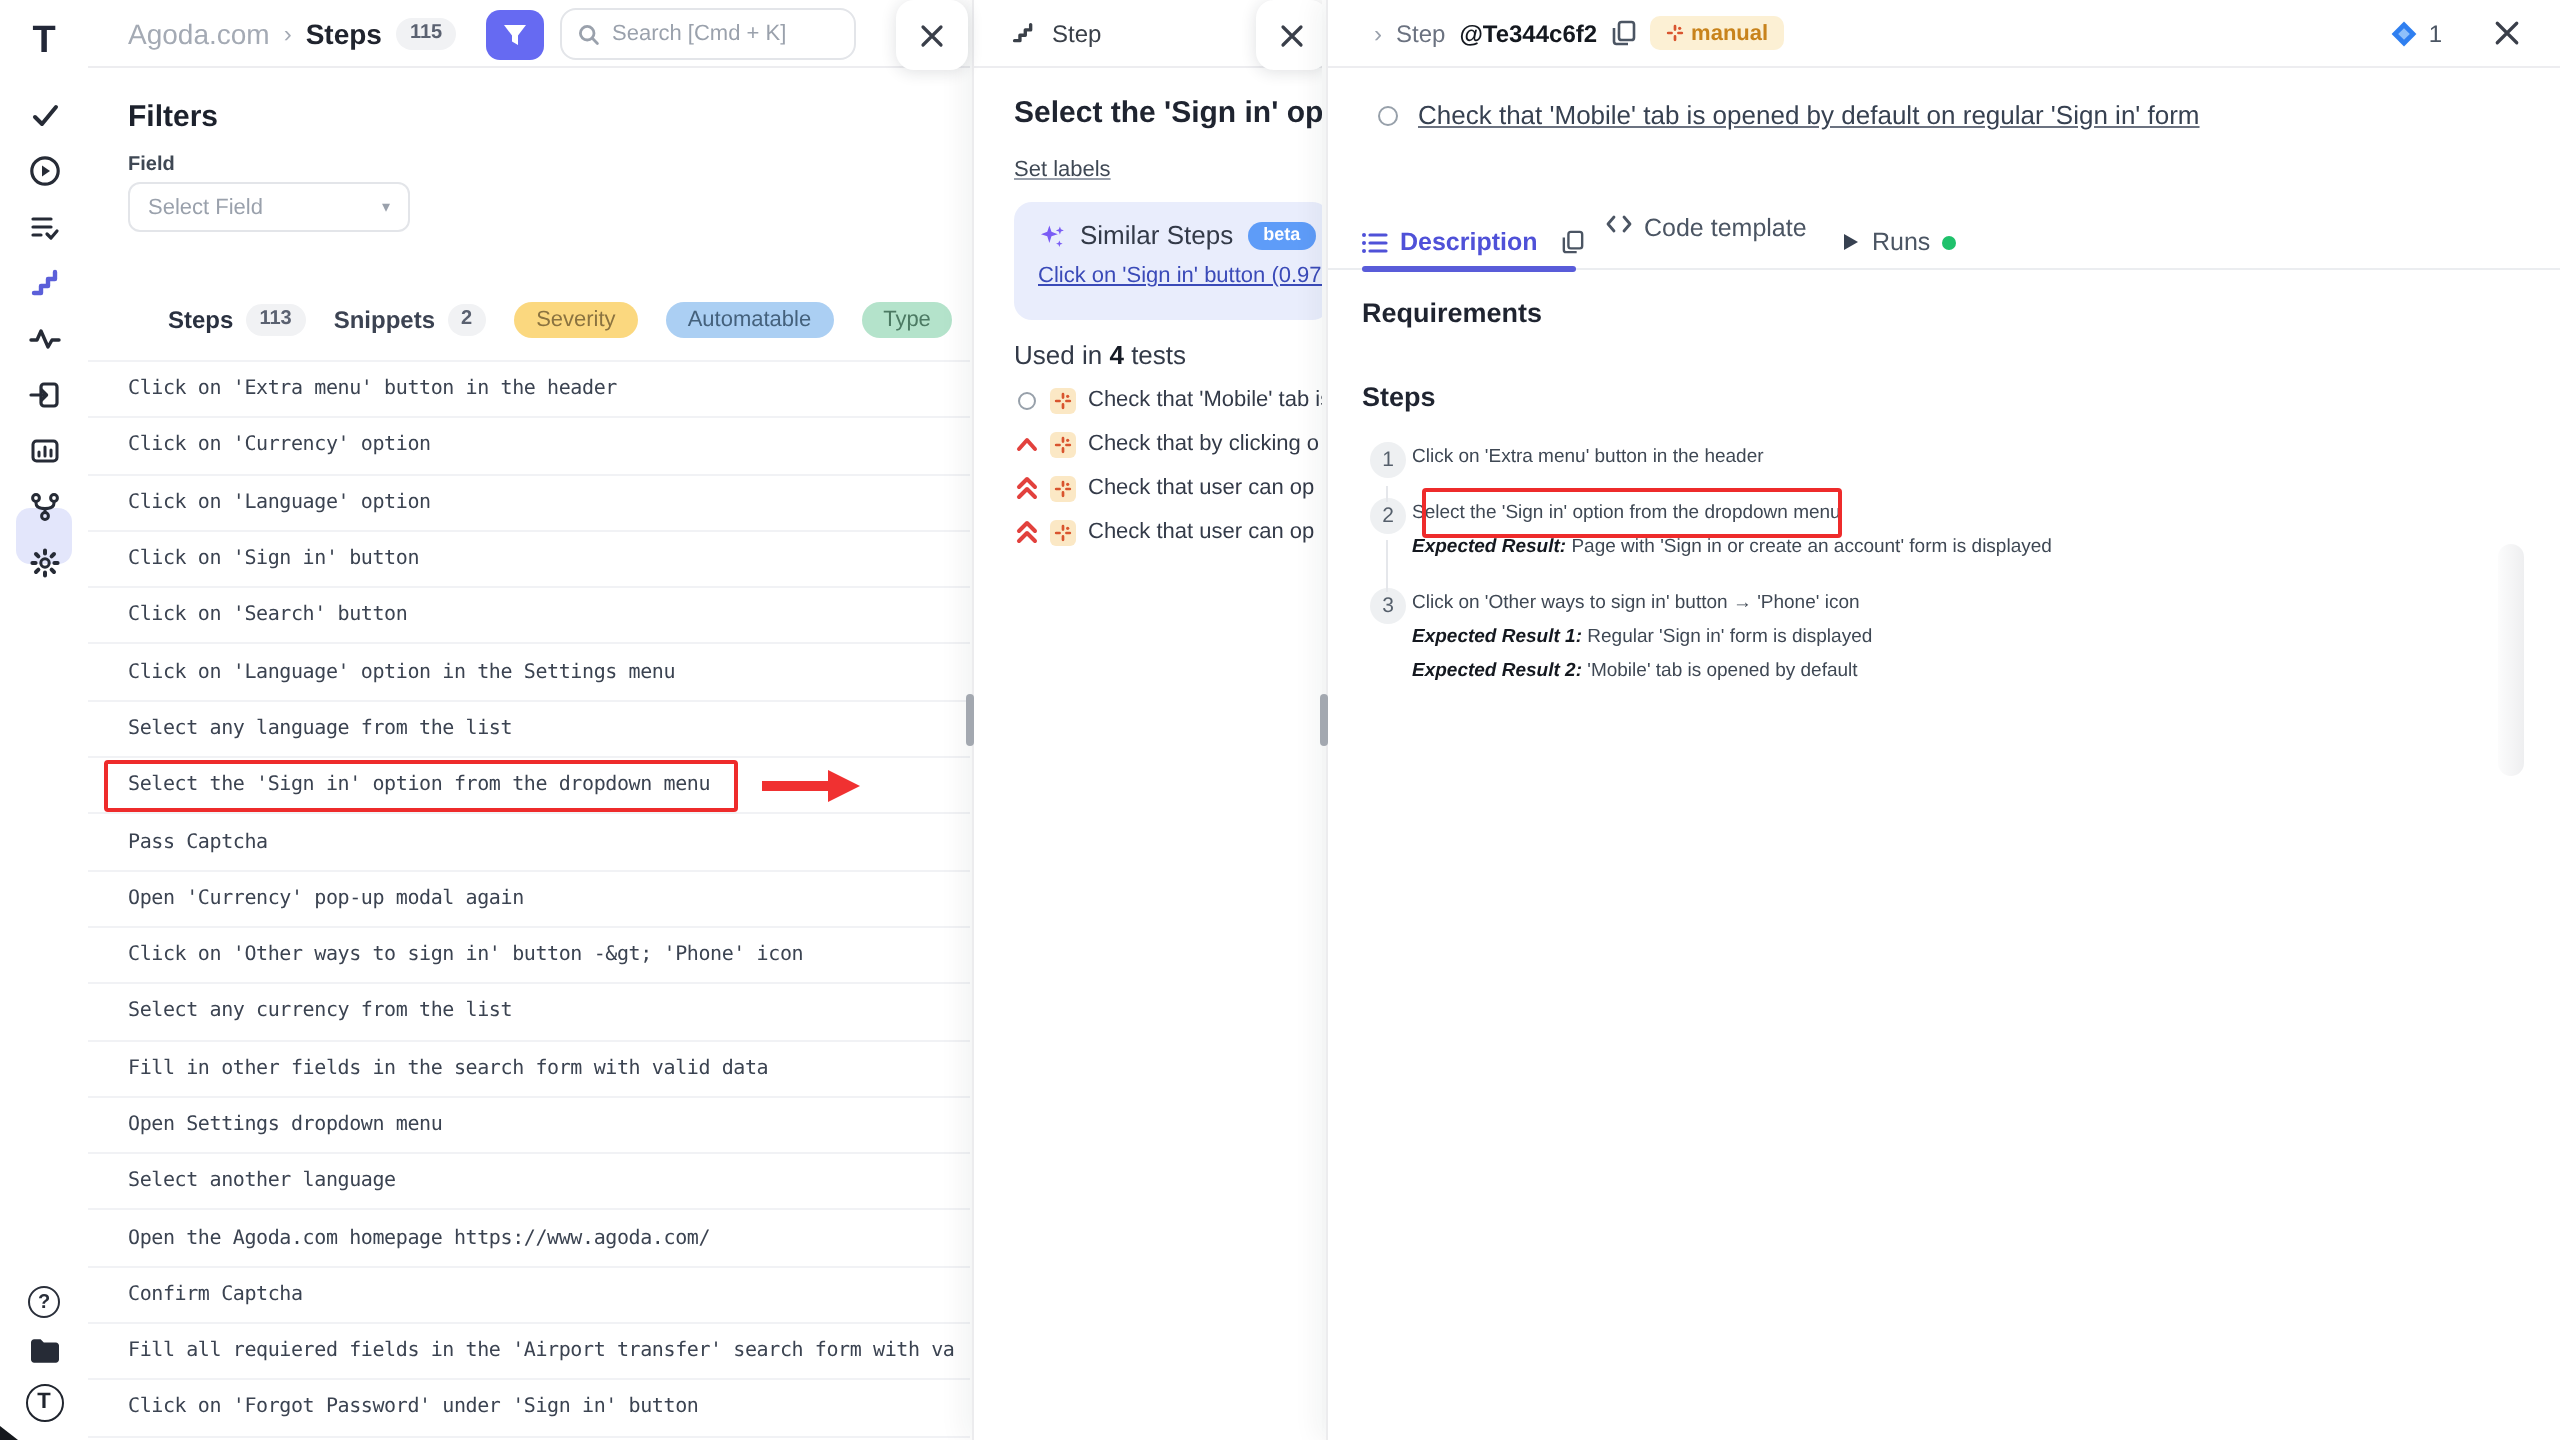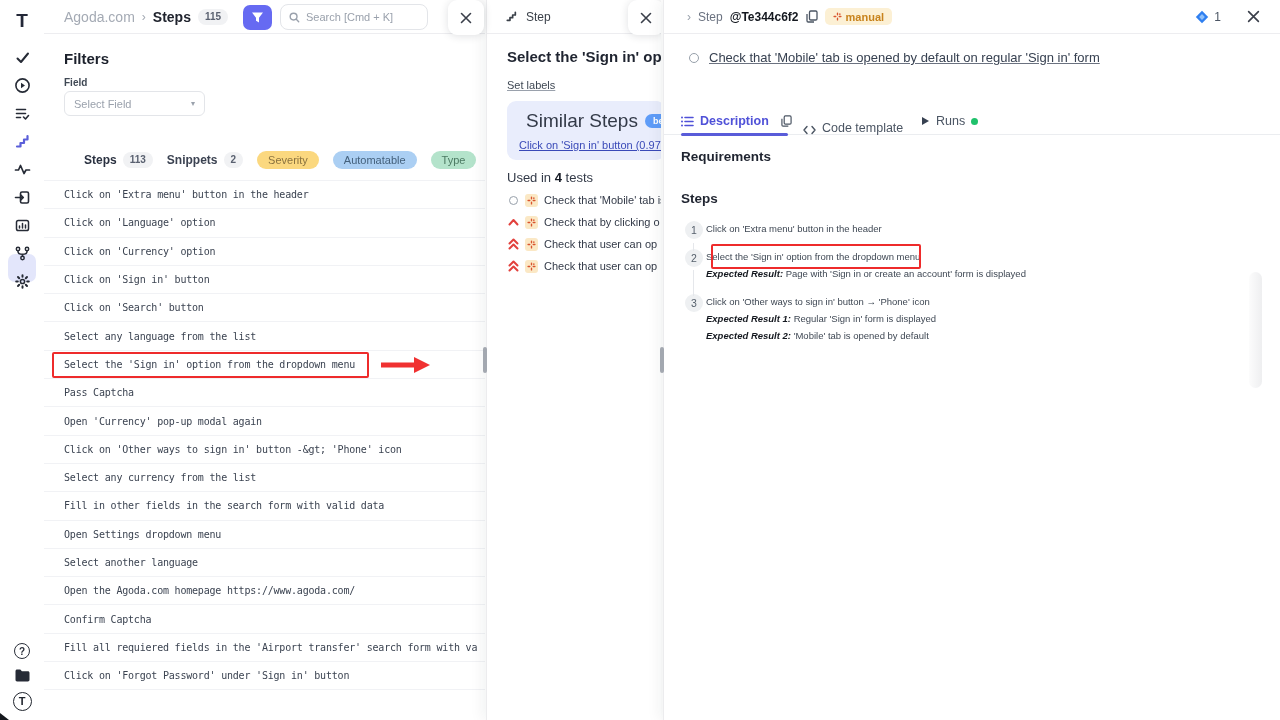--- a/index.html
+++ b/index.html
@@ -57,21 +57,21 @@
   .handle { position:absolute; top:347px; width:4px; height:26px; background:#a3a8b0; border-radius:2px; z-index:60; }
 
   
   .panel-step { position:absolute; left:486px; top:0; width:175px; height:720px; background:#fff; border-left:1px solid #ececee; box-shadow:-5px 0 12px rgba(25,30,45,.05); z-index:20; overflow:hidden; }
   .pstep-head { position:absolute; left:18px; top:0; height:33px; display:flex; align-items:center; gap:8px; }
   .pstep-head .lbl { font-size:12px; font-weight:500; color:#3a4049; }
   .pstep-title { position:absolute; left:20px; top:48px; right:0; font-size:15px; font-weight:700; color:#1f2430; white-space:nowrap; overflow:hidden; }
   .set-labels { position:absolute; left:20px; top:79px; font-size:11px; color:#3f4854; text-decoration:underline; text-decoration-color:#9aa1ac; cursor:pointer; }
   .similar-box { position:absolute; left:20px; top:101px; width:158px; height:59px; background:#e9edfc; border-radius:9px; padding:9px 0 0 12px; overflow:hidden; }
   .similar-row1 { display:flex; align-items:center; gap:7px; }
-  .similar-row1 .ttl { font-size:19px; font-weight:500; color:#333a48; white-space:nowrap; }
+  .similar-row1 .ttl { font-size:13px; font-weight:500; color:#333a48; white-space:nowrap; }
   .beta-pill { background:#5e9cf8; color:#fff; font-size:9px; font-weight:600; border-radius:9px; padding:2.5px 8px; line-height:1; }
   .similar-link { display:block; margin-top:7px; font-size:11px; color:#3a4ab8; text-decoration:underline; white-space:nowrap; cursor:pointer; }
   .usedin { position:absolute; left:20px; top:170px; font-size:13px; color:#333a48; }
   .usedin b { color:#161b25; }
   .t-list { position:absolute; left:20px; top:189px; right:0; }
   .t-item { height:22px; display:flex; align-items:center; gap:6px; overflow:hidden; cursor:pointer; }
   .t-item .nm { font-size:11px; color:#333a48; white-space:nowrap; }
   .prio { width:12px; display:flex; align-items:center; justify-content:center; flex:none; }
   .prio-circle { width:9px; height:9px; border:1.5px solid #97a0aa; border-radius:50%; }
   .sparkbadge { width:13px; height:13px; background:#fbe8c5; border-radius:3px; display:flex; align-items:center; justify-content:center; flex:none; }
@@ -86,21 +86,21 @@
   .manual-badge .mlbl { font-size:11px; font-weight:600; color:#c8831c;text-align:right; }
   .head-right { position:absolute; right:20px; top:0; height:33px; display:flex; align-items:center; gap:26px; }
   .gem-count { display:flex; align-items:center; gap:5px; cursor:pointer; }
   .gem-count .n { font-size:12px; color:#4b5563; }
   .ptest-title { position:absolute; left:24px; top:50px; display:flex; align-items:center; gap:9px; }
   .ptest-title .link { font-size:13px; color:#374151; text-decoration:underline; text-decoration-color:#6b7280; cursor:pointer; white-space:nowrap; }
   .tabs { position:absolute; left:0; right:0; top:107px; height:28px; border-bottom:1px solid #ebedf0; }
   .tab-desc { position:absolute; left:17px; top:0; height:28px; display:flex; align-items:center; gap:6px; cursor:pointer; }
   .tab-desc .lbl { font-size:12.5px; font-weight:600; color:#4f51d8; }
   .tab-underline { position:absolute; left:17px; top:26px; width:107px; height:2.5px; background:#595cd9; border-radius:2px; }
-  .tab-code { position:absolute; left:139px; top:0; height:28px; display:flex; align-items:flex-end; gap:6px; cursor:pointer; }
+  .tab-code { position:absolute; left:139px; top:0; height:28px; display:flex; align-items:flex-start; gap:6px; cursor:pointer; }
   .tab-code .lbl, .tab-runs .lbl { font-size:12.5px; color:#4b5563; }
   .tab-runs { position:absolute; left:257px; top:0; height:28px; display:flex; align-items:center; gap:6px; cursor:pointer; }
   .green-dot { width:7px; height:7px; border-radius:50%; background:#1fc16b; }
   .h-req { position:absolute; left:17px; top:149px; font-size:13.5px; font-weight:700; color:#1f2430; }
   .h-steps { position:absolute; left:17px; top:191px; font-size:13.5px; font-weight:700; color:#1f2430; }
   .tstep { position:absolute; left:17px; right:20px; }
   .numc { position:absolute; left:4px; top:-2px; width:18px; height:18px; background:#eef0f2; border-radius:50%; font-size:10.5px; color:#555f6b; display:flex; align-items:center; justify-content:center; }
   .tstep .body { margin-left:25px; font-size:9.5px; color:#3f4854; line-height:1.35; }
   .tstep .body .stxt { font-size:9.5px; color:#3f4854; }
   .connector { position:absolute; left:675px; width:1px; background:#e5e7eb; z-index:1; }
@@ -238,30 +238,33 @@
       <span class="chipbadge b-auto">Automatable</span>
       <span class="chipbadge b-type">Type</span>
       <span class="chipbadge b-to">To</span>
     </div>
 
     <div class="steps-list">
       <div class="srow">
           <span class="txt">Click on 'Extra menu' button in the header</span>
         </div>
       <div class="srow">
+          <span class="txt">Click on 'Currency' option</span>
+        </div>
+      <div class="srow">
           <span class="txt">Click on 'Language' option</span>
         </div>
       <div class="srow">
-          <span class="txt">Click on 'Currency' option</span>
-        </div>
-      <div class="srow">
           <span class="txt">Click on 'Sign in' button</span>
         </div>
       <div class="srow">
           <span class="txt">Click on 'Search' button</span>
+        </div>
+      <div class="srow">
+          <span class="txt">Click on 'Language' option in the Settings menu</span>
         </div>
       <div class="srow">
           <span class="txt">Select any language from the list</span>
         </div>
       <div class="srow">
         <span class="txt">Select the 'Sign in' option from the dropdown menu</span>
         <span class="red-box"></span>
         <svg class="red-arrow" width="50" height="18" viewBox="0 0 50 18">
             <line x1="1" y1="9" x2="36" y2="9" stroke="#f03131" stroke-width="5"></line>
             <polygon points="34,1 50,9 34,17" fill="#f03131"></polygon>

